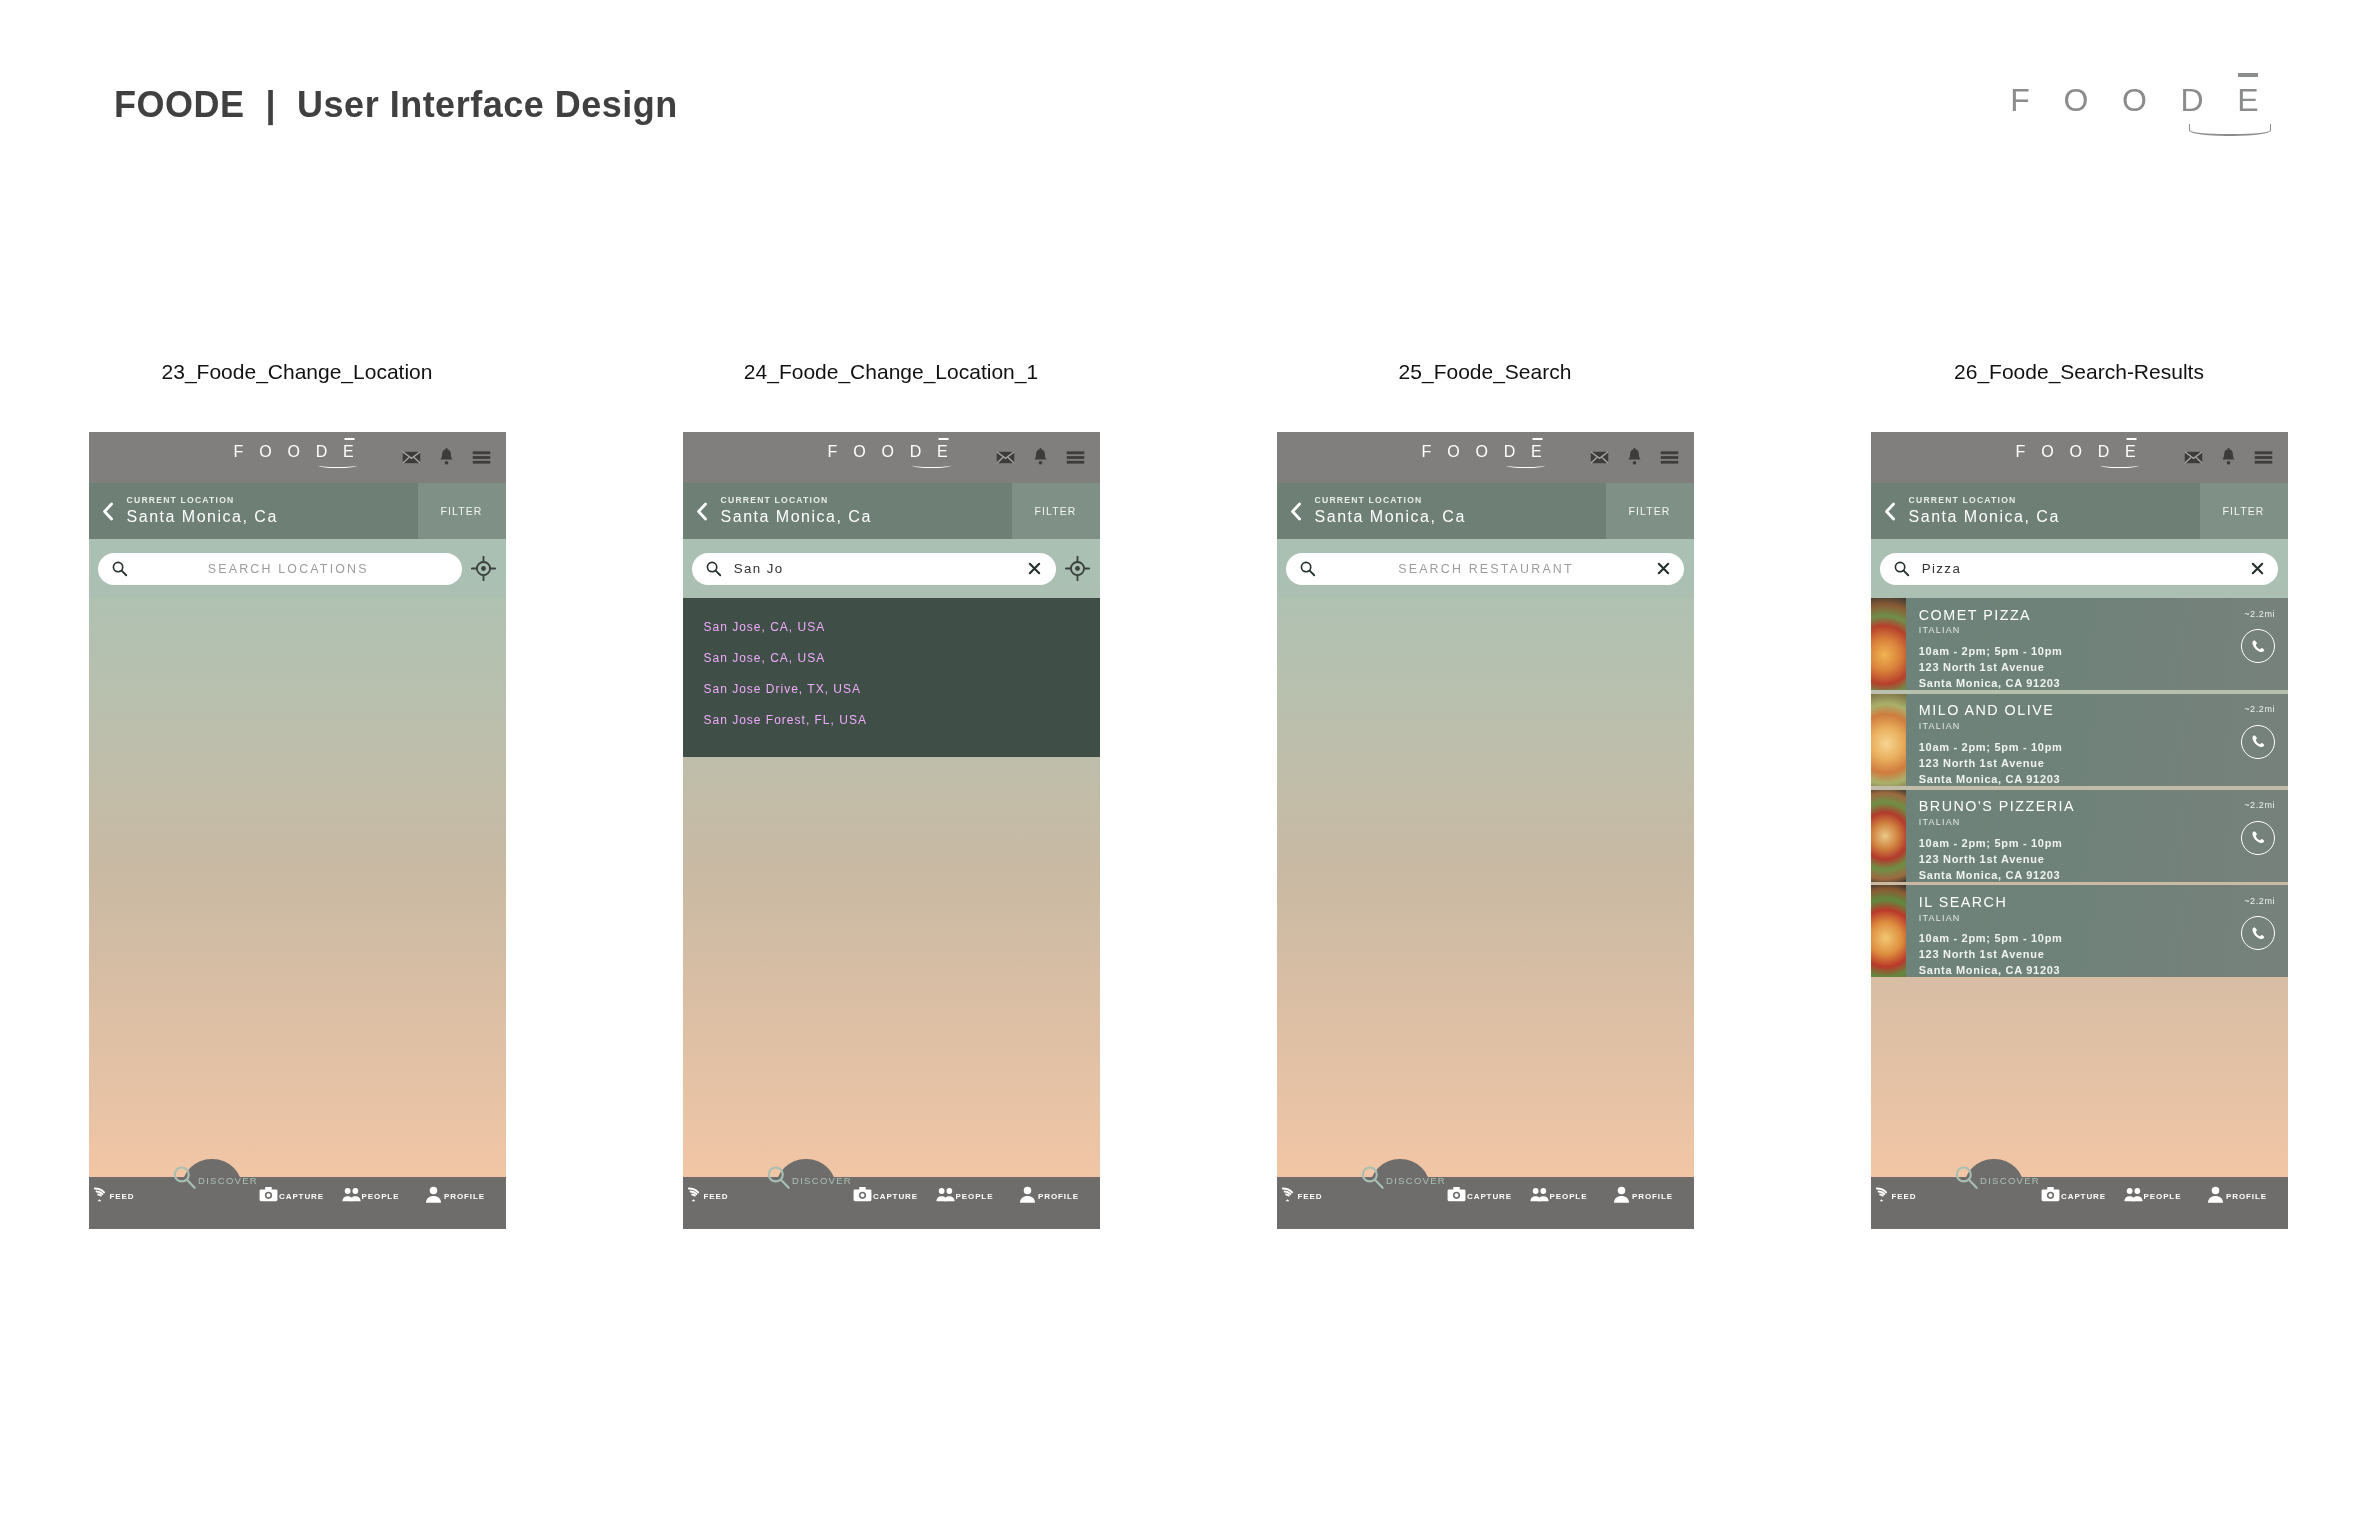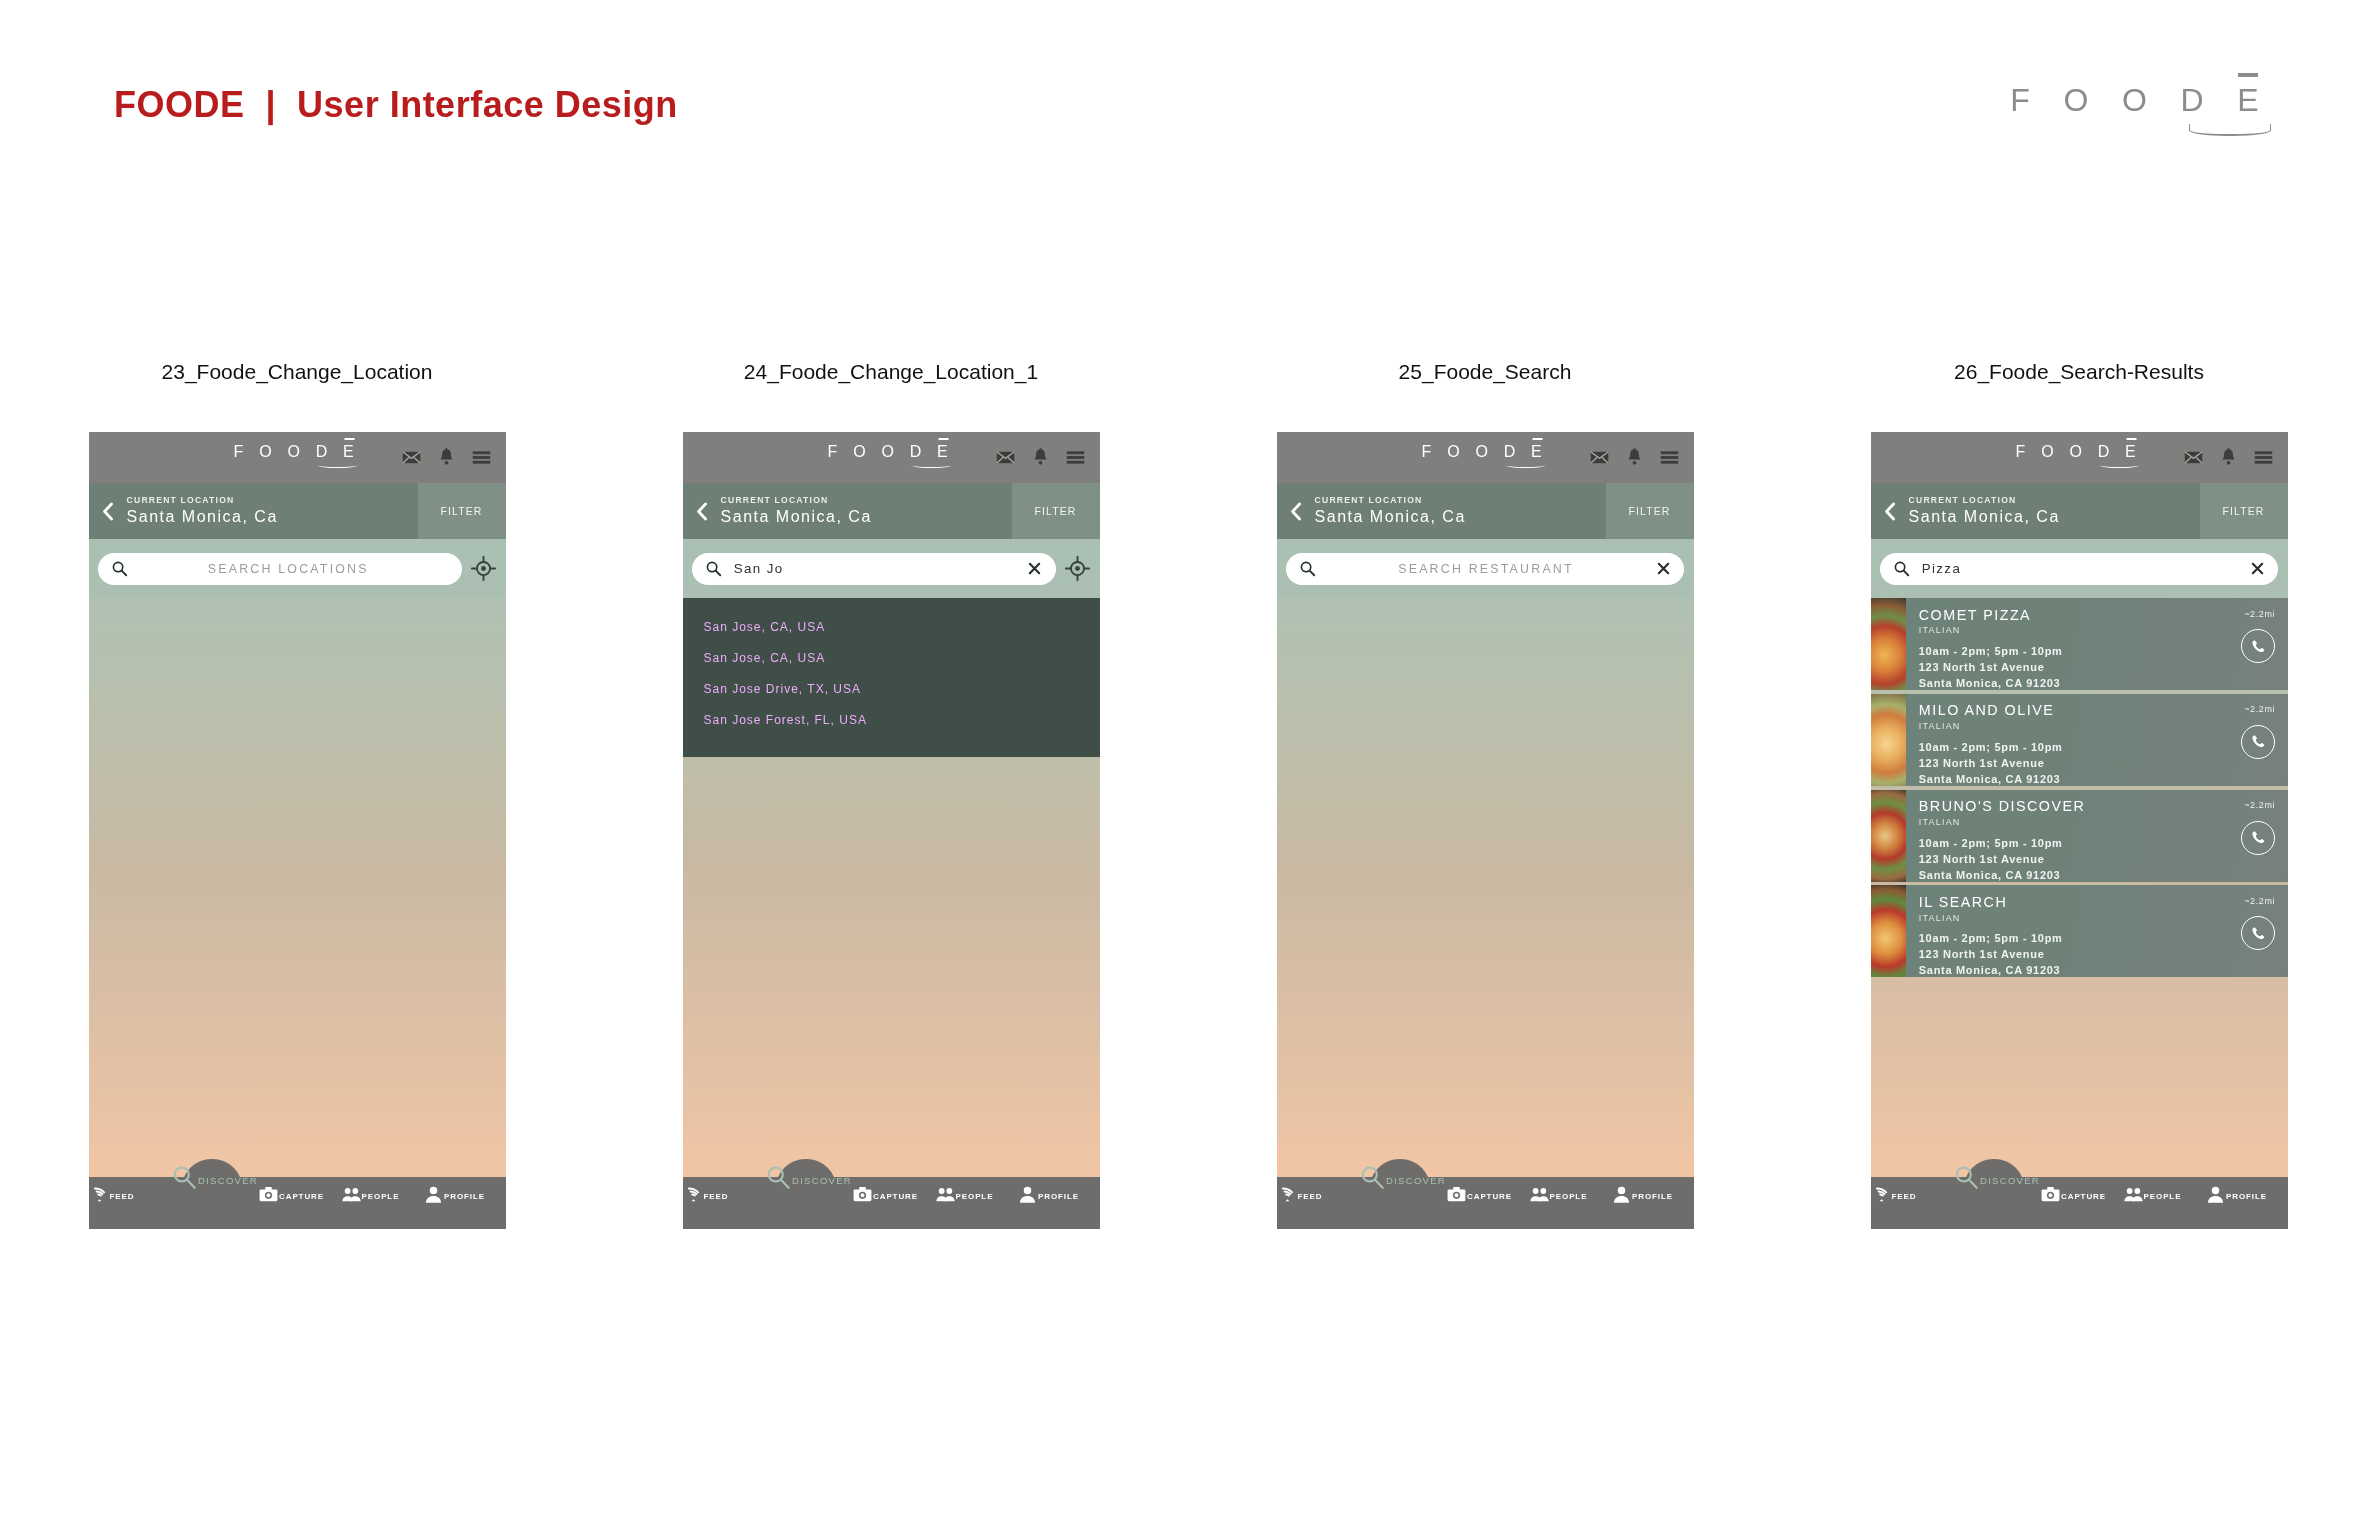--- a/index.html
+++ b/index.html
@@ -17,21 +17,21 @@
   .page-header {
     position: absolute;
     top: 84px;
     left: 114px;
     right: 105px;
     height: 57px;
   }
   .page-title {
     font-size: 36px;
     font-weight: bold;
-    color: #b91c1c;
+    color: #404040;
     letter-spacing: 0.5px;
     white-space: pre;
   }
 
   
   .brand-logo {
     position: absolute;
     top: 82px;
     right: 105px;
     text-align: center;
@@ -775,21 +775,21 @@
               <div class="r-phone">
                 <svg viewBox="0 0 24 24" xmlns="http://www.w3.org/2000/svg">
                   <path d="M6.3 3.2c-1 0-2.6 1.5-2.8 3.1-.3 2.4 1.5 6.3 4.3 9.2 2.9 2.9 6.8 4.7 9.2 4.4 1.6-.2 3.1-1.8 3.1-2.8 0-.5-2.4-2.6-3.2-2.9-.7-.3-1.6.9-2.3 1.5-.6.5-3-.9-4.2-2.1-1.2-1.2-2.6-3.6-2.1-4.2.6-.7 1.8-1.6 1.5-2.3-.3-.8-2.4-3.2-2.9-3.2z" fill="#ffffff"></path>
                 </svg>
               </div>  
             </div>
           </div>
           <div class="result-card">  
             <div class="card-thumb" style="background:radial-gradient(circle at 40% 50%, #e9c887 0%, #d0813e 26%, #b33a2c 46%, #6d9045 66%, #9c6940 85%, #3d3a2e 100%)"></div>  
             <div class="card-body">    
-              <div class="r-name">BRUNO'S DISCOVER</div>    
+              <div class="r-name">BRUNO'S PIZZERIA</div>    
               <div class="r-cuisine">ITALIAN</div>    
               <div class="r-detail">      
                 <div>10am - 2pm; 5pm - 10pm</div>      
                 <div>123 North 1st Avenue</div>      
                 <div>Santa Monica, CA 91203</div>    
               </div>    
               <div class="r-dist">~2.2mi</div>    
               <div class="r-phone">
                 <svg viewBox="0 0 24 24" xmlns="http://www.w3.org/2000/svg">
                   <path d="M6.3 3.2c-1 0-2.6 1.5-2.8 3.1-.3 2.4 1.5 6.3 4.3 9.2 2.9 2.9 6.8 4.7 9.2 4.4 1.6-.2 3.1-1.8 3.1-2.8 0-.5-2.4-2.6-3.2-2.9-.7-.3-1.6.9-2.3 1.5-.6.5-3-.9-4.2-2.1-1.2-1.2-2.6-3.6-2.1-4.2.6-.7 1.8-1.6 1.5-2.3-.3-.8-2.4-3.2-2.9-3.2z" fill="#ffffff"></path>

